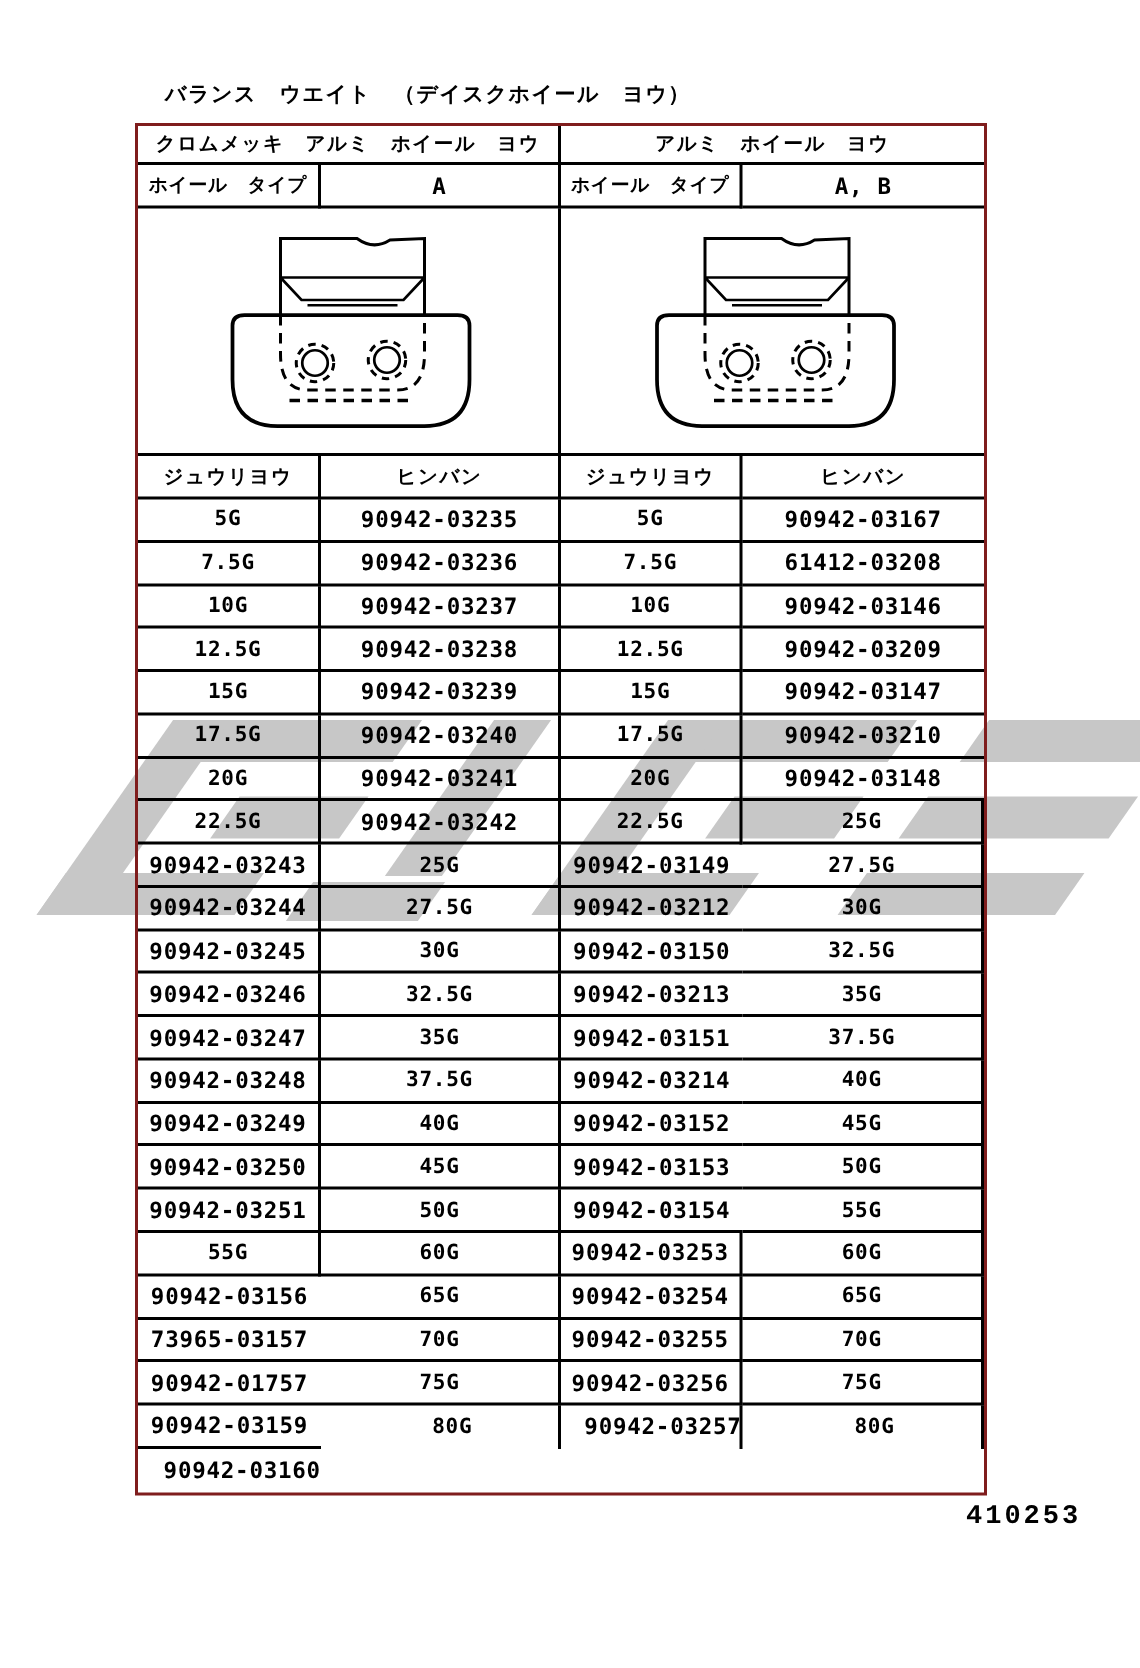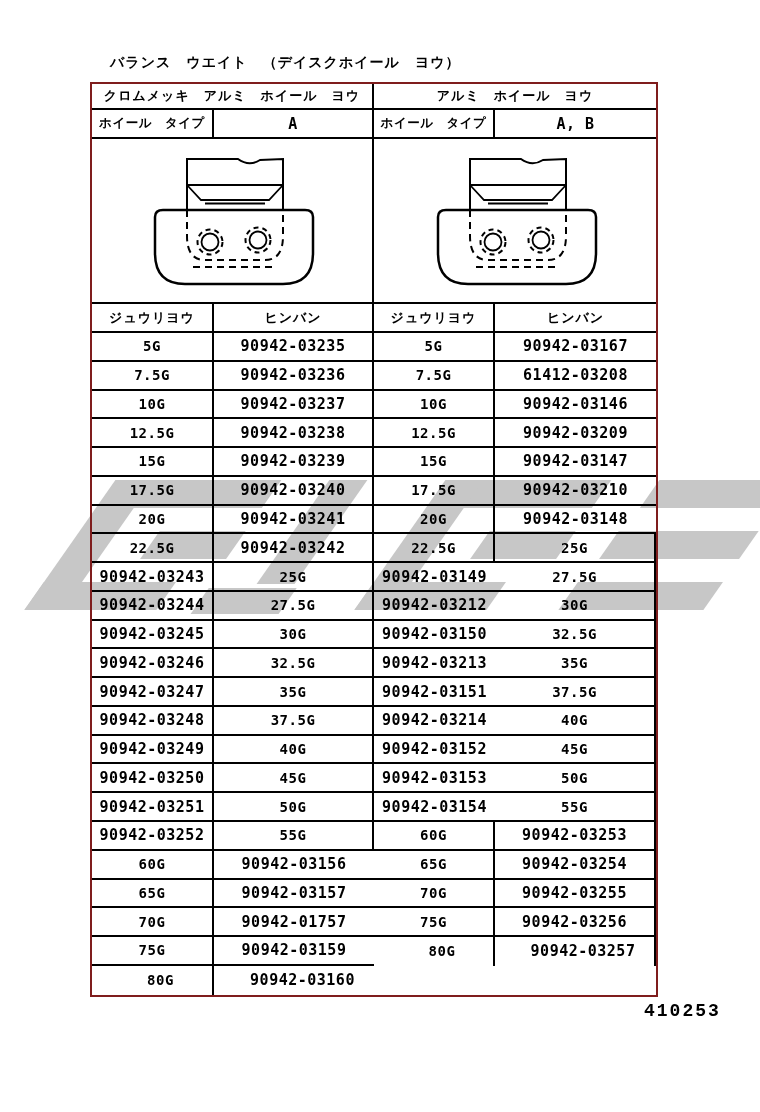--- a/index.html
+++ b/index.html
@@ -194,30 +194,29 @@
     <div class="cell val part-val c4">90942-03152</div>
     <div class="cell val weight-val">45G</div>
     <div class="cell val part-val">90942-03250</div>
     <div class="cell val weight-val">45G</div>
     <div class="cell val part-val c4">90942-03153</div>
     <div class="cell val weight-val">50G</div>
     <div class="cell val part-val">90942-03251</div>
     <div class="cell val weight-val">50G</div>
     <div class="cell val part-val c4">90942-03154</div>
     <div class="cell val weight-val">55G</div>
-    <div class="cell val part-val">90942-03252</div>
     <div class="cell val weight-val">55G</div>
     <div class="cell val weight-val">60G</div>
     <div class="cell val part-val">90942-03253</div>
     <div class="cell val weight-val">60G</div>
     <div class="cell val part-val c4">90942-03156</div>
     <div class="cell val weight-val">65G</div>
     <div class="cell val part-val">90942-03254</div>
     <div class="cell val weight-val">65G</div>
-    <div class="cell val part-val c4">90942-03157</div>
+    <div class="cell val part-val c4">73965-03157</div>
     <div class="cell val weight-val">70G</div>
     <div class="cell val part-val">90942-03255</div>
     <div class="cell val weight-val">70G</div>
     <div class="cell val part-val c4">90942-01757</div>
     <div class="cell val weight-val">75G</div>
     <div class="cell val part-val">90942-03256</div>
     <div class="cell val weight-val">75G</div>
     <div class="cell val part-val c4">90942-03159</div>
     <div class="cell val weight-val bb0">80G</div>
     <div class="cell val part-val bb0">90942-03257</div>

